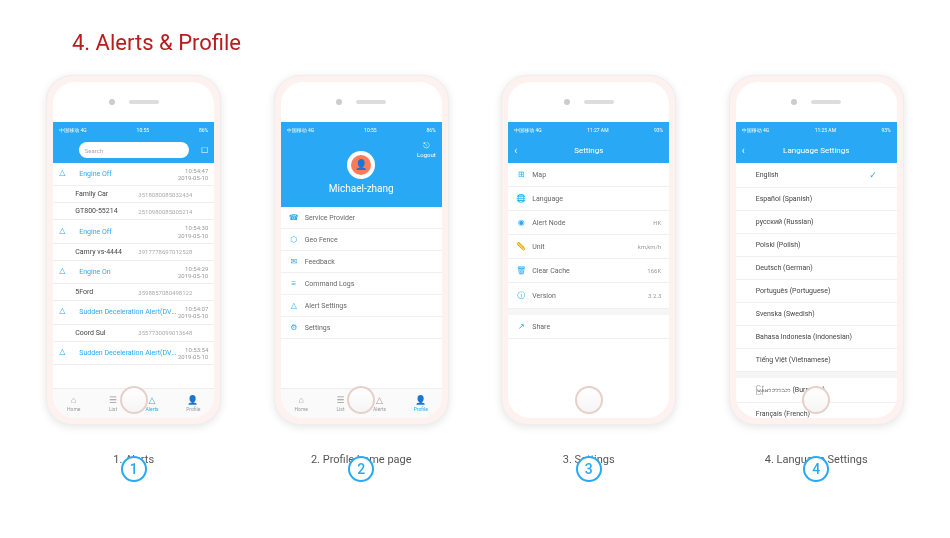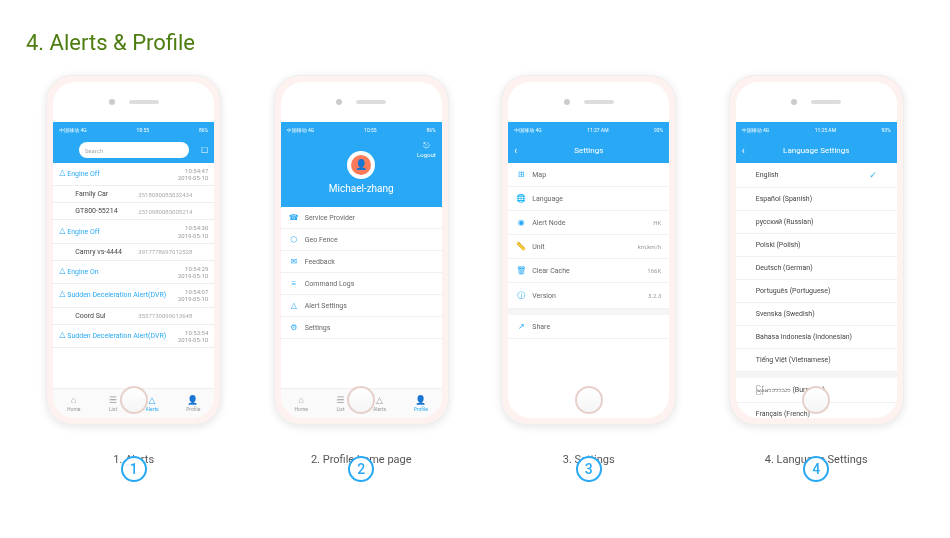--- a/index.html
+++ b/index.html
@@ -1,32 +1,32 @@
 <!DOCTYPE html>
 <html><head>
 <meta charset="utf-8">
 <style>
 *{box-sizing:border-box;margin:0;padding:0;font-family:-apple-system,BlinkMacSystemFont,"Segoe UI",Roboto,Arial,sans-serif}
 body{background:#fff;width:950px;height:538px;position:relative}
-.title{color:#4d7c0f;font-size:22px;font-weight:400;padding:30px 0 0 26px}
+.title{color:#b91c1c;font-size:22px;font-weight:400;padding:30px 0 0 72px}
 .phones{display:flex;justify-content:space-around;padding:20px 30px 0 30px;gap:20px}
 .phone-wrap{display:flex;flex-direction:column;align-items:center;position:relative}
 .phone{width:175px;height:350px;background:#fdf2f0;border-radius:26px;padding:6px;position:relative;box-shadow:0 2px 8px rgba(0,0,0,.1);border:1px solid #eee}
 .phone-inner{width:100%;height:100%;background:#fff;border-radius:22px;overflow:hidden;position:relative;display:flex;flex-direction:column}
 .phone-top{height:40px;display:flex;align-items:center;justify-content:center;gap:14px}
 .speaker{width:30px;height:4px;background:#ddd;border-radius:3px}
 .camera{width:6px;height:6px;background:#ccc;border-radius:50%}
 .status-bar{height:15px;background:#29a9f5;display:flex;align-items:center;justify-content:space-between;padding:0 6px;font-size:5px;color:#fff}
 .header-bar{height:26px;background:#29a9f5;color:#fff;display:flex;align-items:center;justify-content:center;font-size:8px;position:relative}
 .header-bar .back{position:absolute;left:6px;font-size:10px}
 .header-bar .srch{background:#fff;height:16px;width:110px;border-radius:8px;font-size:6px;color:#aaa;display:flex;align-items:center;padding-left:6px}
 .header-bar .icon-right{position:absolute;right:6px;font-size:8px}
 .list{flex:1;overflow:hidden;font-size:7px;color:#333}
 .row{border-bottom:1px solid #eee;padding:4px 6px;display:flex;justify-content:space-between;align-items:center}
-.row .l{display:flex;align-items:center;gap:0;flex:1;min-width:0}
+.row .l{display:flex;align-items:center;gap:12px;flex:1;min-width:0}
 .row .l .txt{white-space:nowrap;overflow:hidden;text-overflow:ellipsis;min-width:0}
 .row .r{text-align:right;color:#999;font-size:6px;line-height:1.2}
 .blue{color:#29a9f5}
 .gray{color:#999}
 .warn-icon{width:8px;height:8px;flex-shrink:0;display:inline-block;position:relative}
 .warn-icon::before{content:"△";color:#29a9f5;font-size:8px;position:absolute;top:-2px;left:0}
 .sub-row{padding:4px 22px;border-bottom:1px solid #eee;display:flex;justify-content:space-between;align-items:center;color:#444;font-size:7px}
 .sub-row .r{color:#aaa;font-size:6px;max-width:70px;overflow:hidden;text-overflow:ellipsis;white-space:nowrap}
 .tabbar{height:30px;border-top:1px solid #eee;display:flex;align-items:center;justify-content:space-around;background:#fafafa}
 .tabbar .tab{display:flex;flex-direction:column;align-items:center;font-size:5px;color:#999;gap:1px}
@@ -99,20 +99,24 @@
               <span>Camry vs-4444</span>
               <span class="r">3917778697012528</span>
             </div>
             <div class="row">
               <div class="l">
                 <span class="warn-icon"></span>
                 <span class="txt blue">Engine On</span>
               </div>
               <div class="r">10:54:29<br><span class="gray">2019-05-10</span></div>
             </div>
+            <div class="sub-row">
+              <span>5Ford</span>
+              <span class="r">3598857080498122</span>
+            </div>
             <div class="row">
               <div class="l">
                 <span class="warn-icon"></span>
                 <span class="txt blue">Sudden Deceleration Alert(DVR)</span>
               </div>
               <div class="r">10:54:07<br><span class="gray">2019-05-10</span></div>
             </div>
             <div class="sub-row">
               <span>Coord Sul</span>
               <span class="r">3557730099013648</span>

